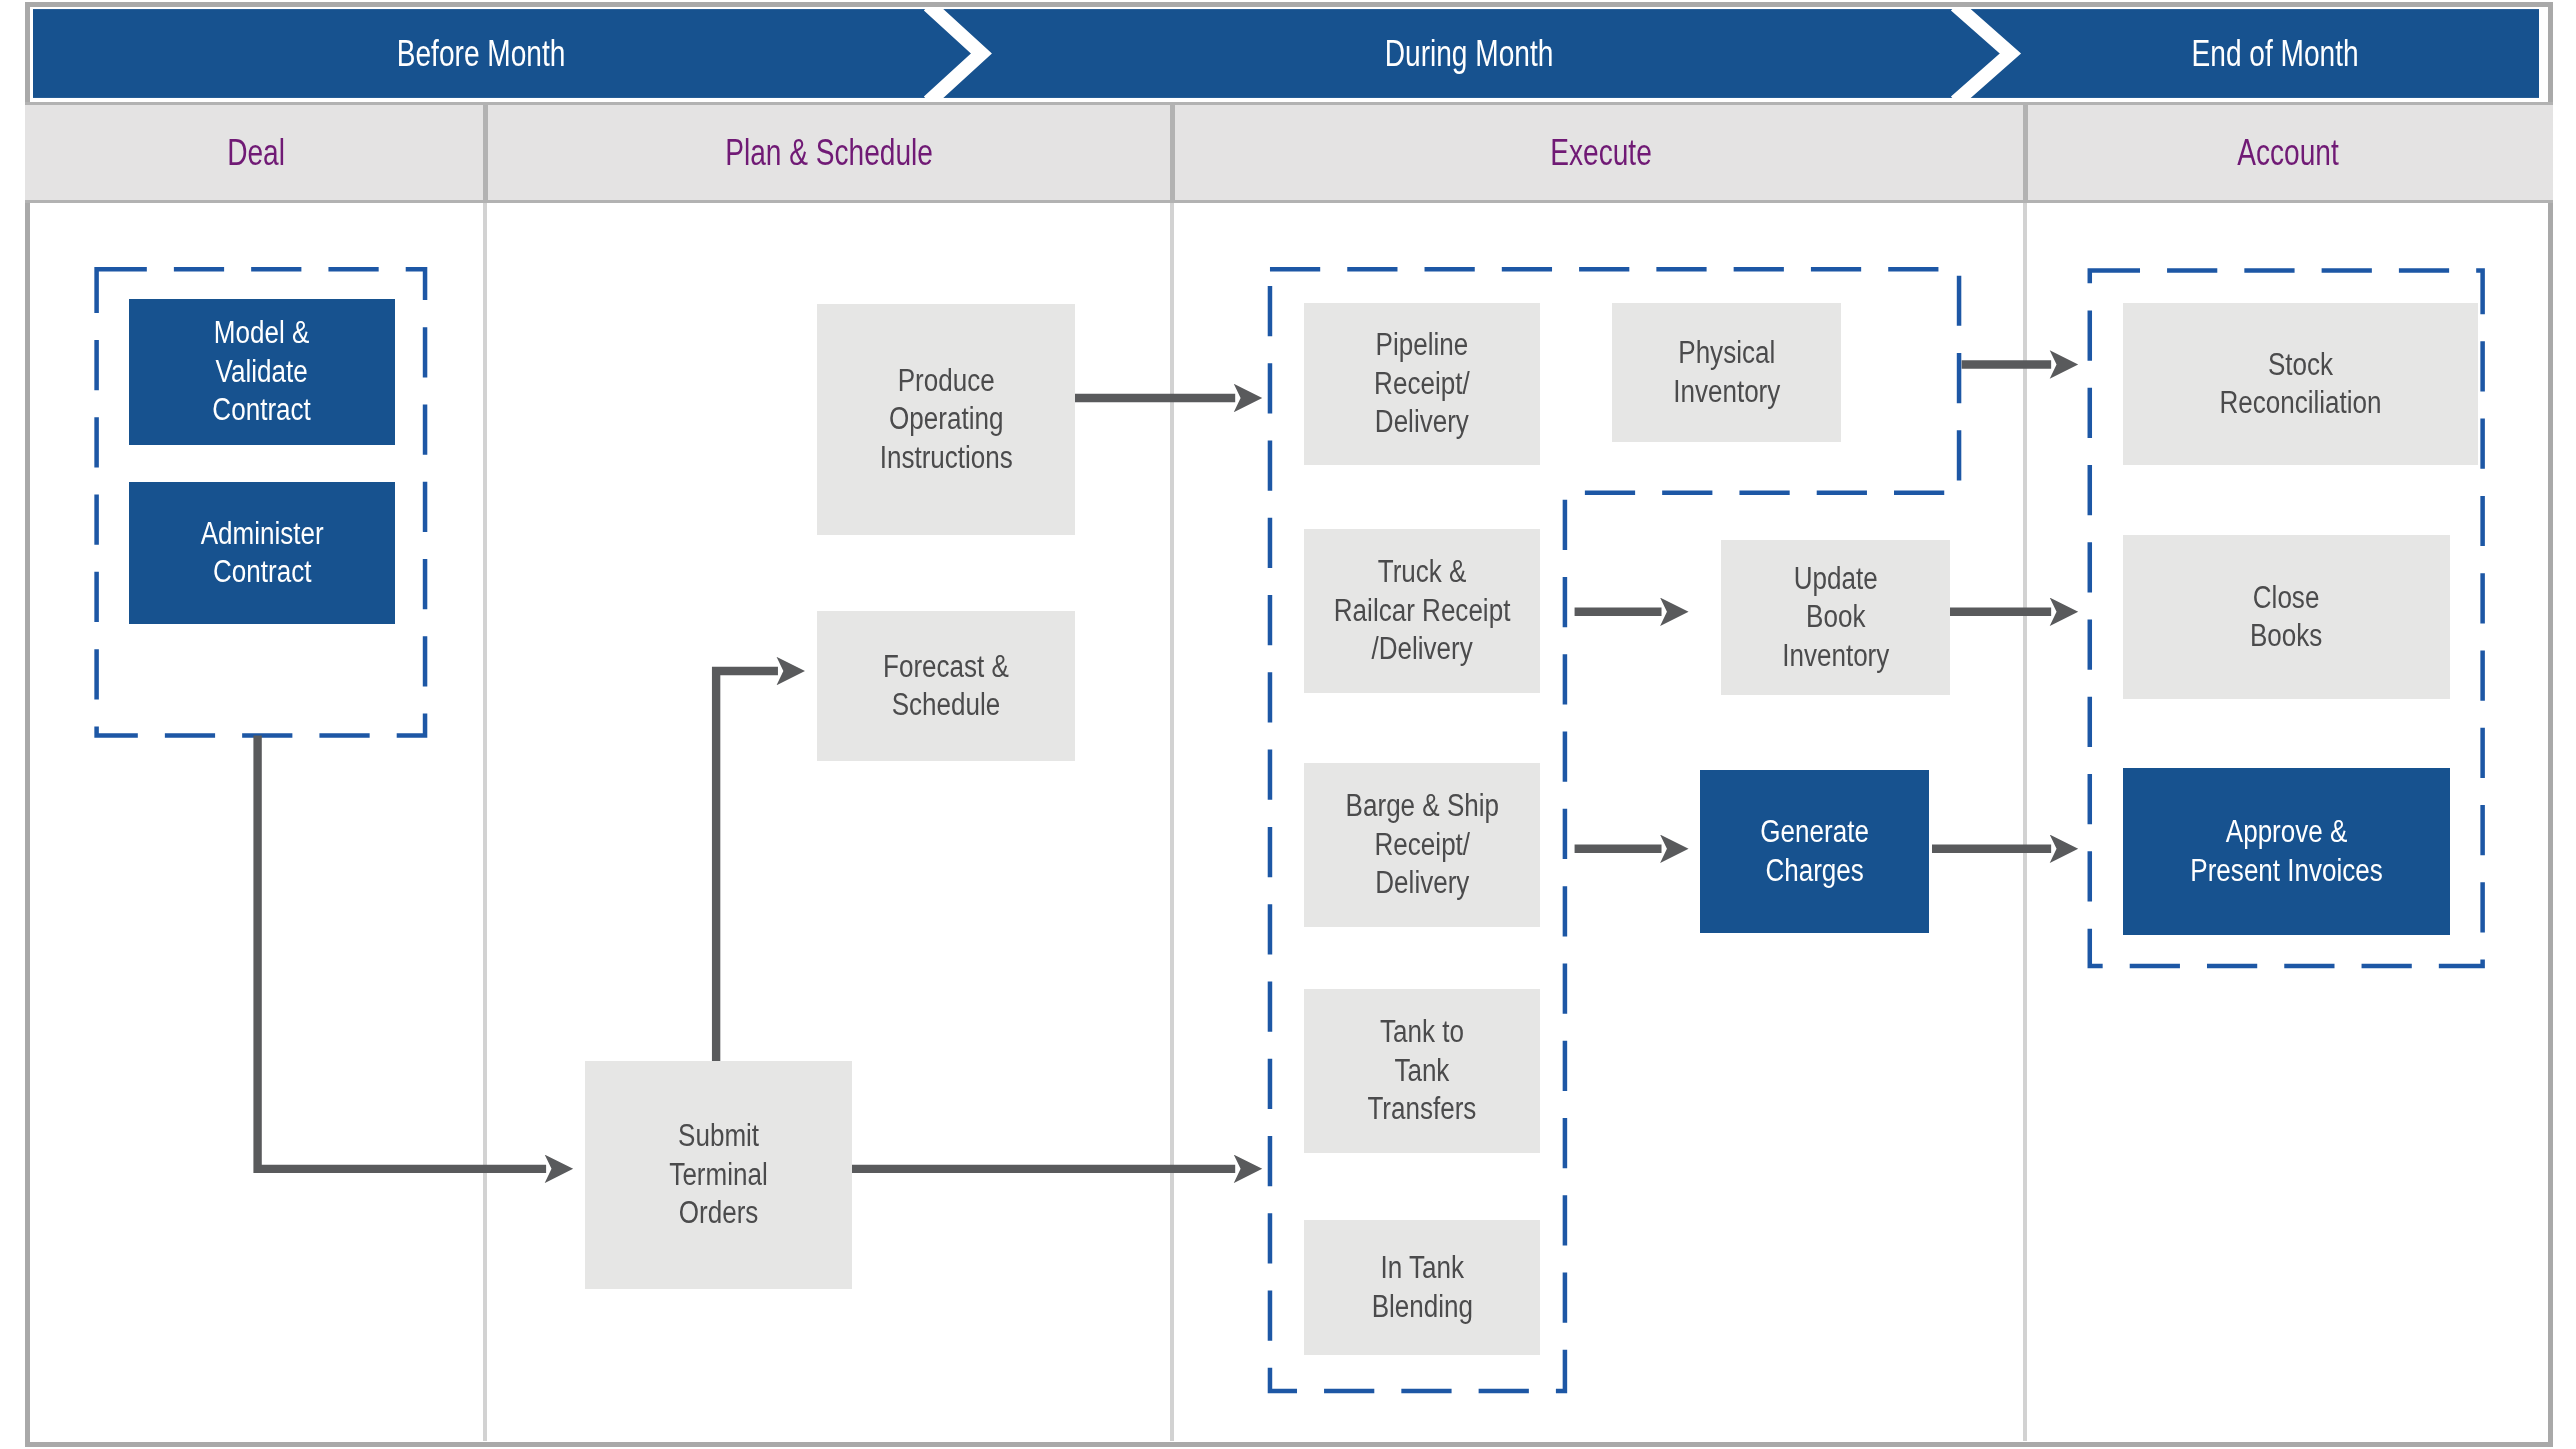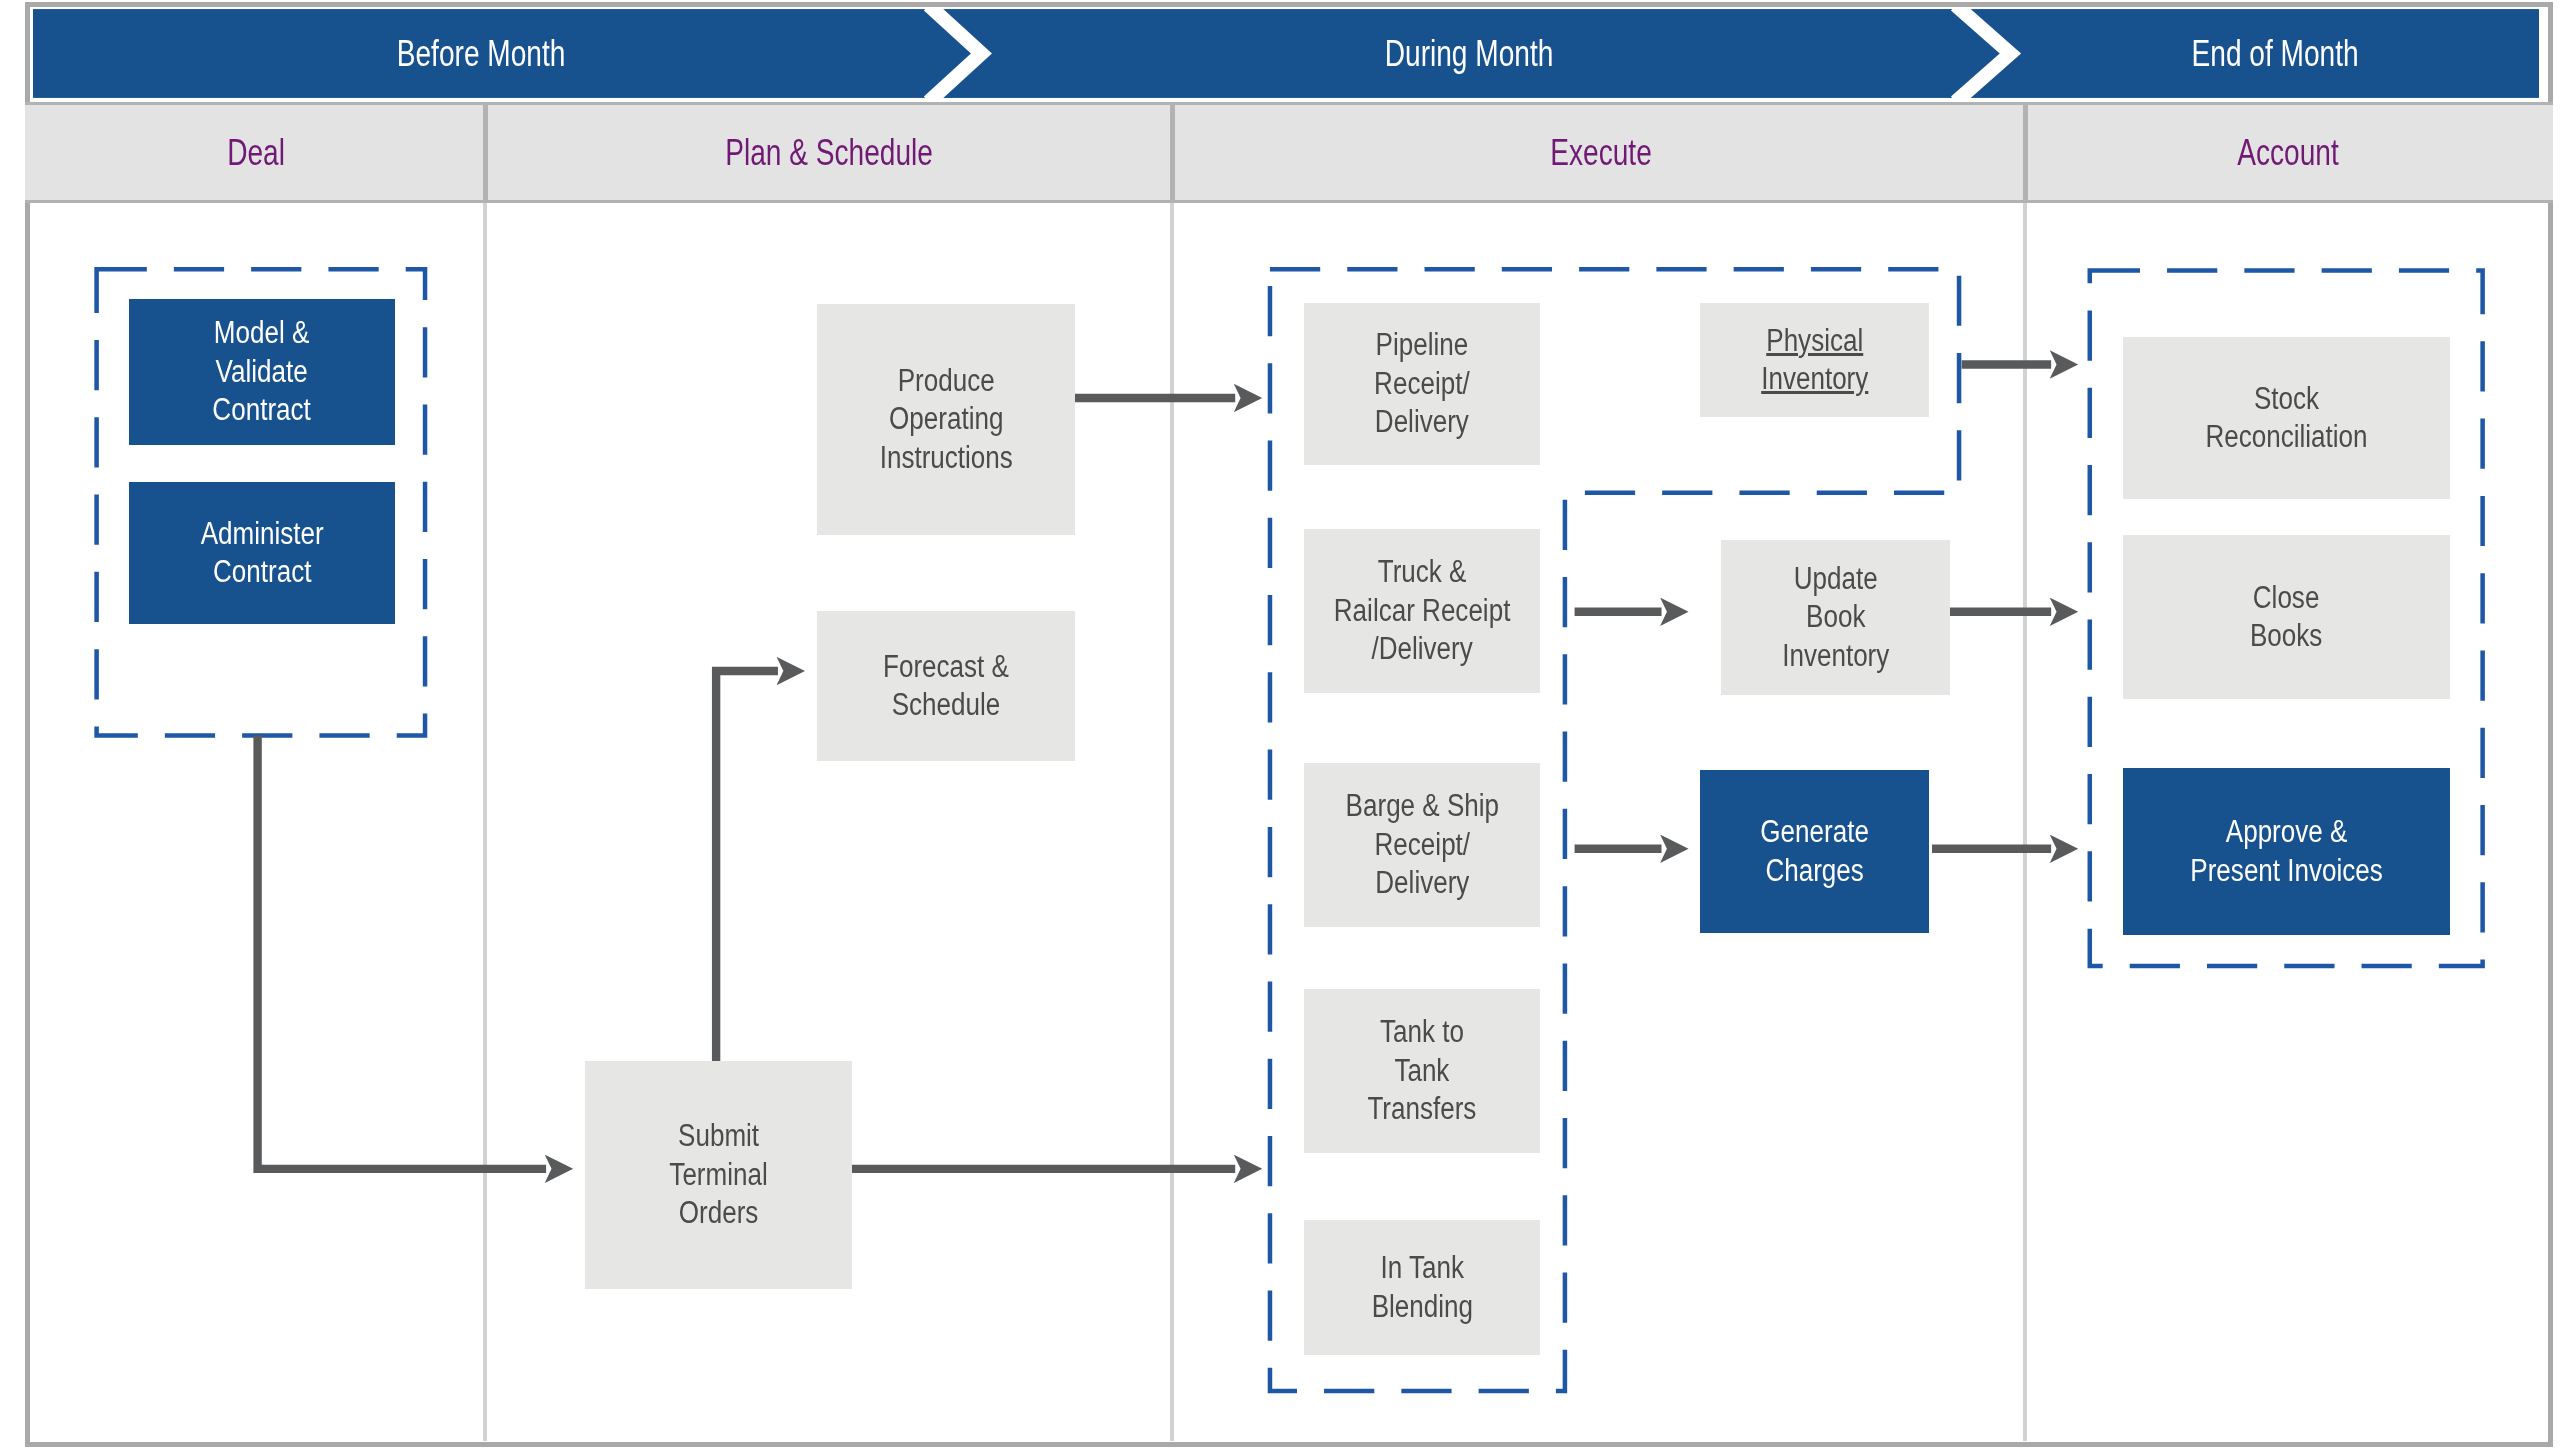--- a/index.html
+++ b/index.html
@@ -163,35 +163,35 @@
     </div>
   <div class="box" style="left:1304px;top:1220px;width:236px;height:135px;">
     <span>In Tank
 Blending</span>
     </div>
   <div class="box" style="left:1304px;top:989px;width:236px;height:164px;">
     <span>Tank to
 Tank
 Transfers</span>
     </div>
-  <div class="box" style="left:1700px;top:303px;width:229px;height:114px;text-decoration:underline;">
+  <div class="box" style="left:1612px;top:303px;width:229px;height:139px;">
     <span>Physical
 Inventory</span>
     </div>
   <div class="box" style="left:1700px;top:540px;width:229px;height:155px;margin-left:21px;">
     <span>Update
 Book
 Inventory</span>
     </div>
   <div class="box blue" style="left:1700px;top:770px;width:229px;height:163px;">
     <span>Generate
 Charges</span>
     </div>
 
-  <div class="box" style="left:2123px;top:303px;width:327px;height:162px;margin-top:34px;">
+  <div class="box" style="left:2123px;top:303px;width:355px;height:162px;">
     <span>Stock
 Reconciliation</span>
     </div>
   <div class="box" style="left:2123px;top:535px;width:327px;height:164px;">
     <span>Close
 Books</span>
     </div>
   <div class="box blue" style="left:2123px;top:768px;width:327px;height:167px;">
     <span>Approve &amp;
 Present Invoices</span>

